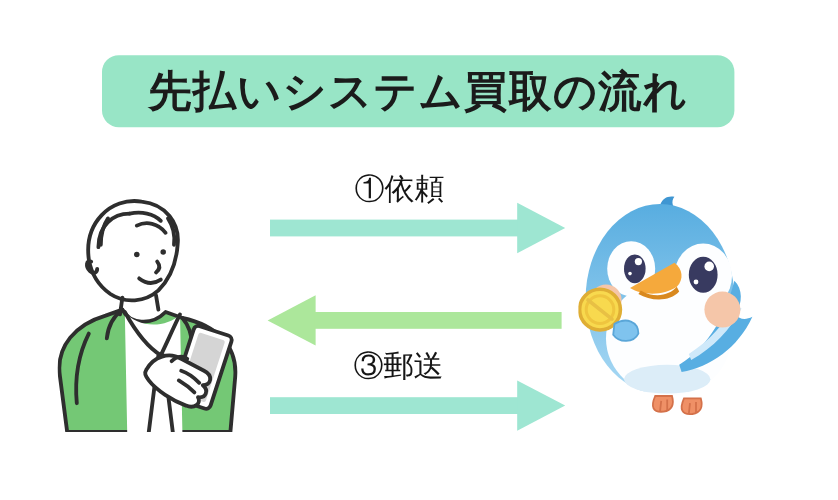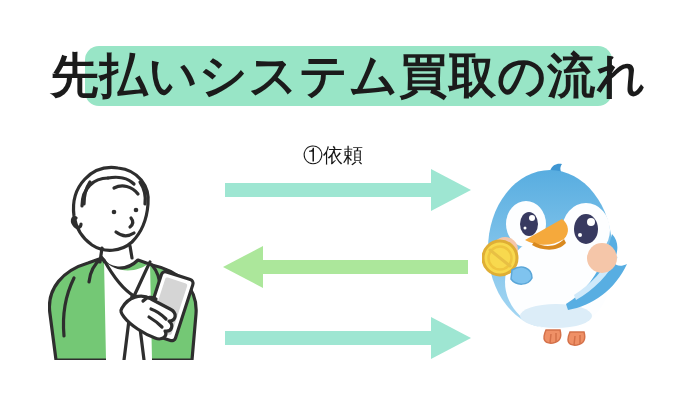--- a/index.html
+++ b/index.html
@@ -6,26 +6,26 @@
   .canvas {
     position:relative; width:698px; height:417px; background:#ffffff;
     overflow:hidden; font-family:"Liberation Sans", sans-serif; color:#1c1c1c;
   }
   .banner {
     position:absolute; left:85px; top:46px; width:527px; height:60px;
     background:#98e5c6; border-radius:14px;
     display:flex; align-items:center; justify-content:center;
   }
   .banner span {
-    font-size:48px; font-weight:600; letter-spacing:1px; color:#1b1b1b;
+    font-size:36px; font-weight:600; letter-spacing:1px; color:#1b1b1b;
     white-space:nowrap;
   }
   .step-label {
     position:absolute; transform:translateX(-50%);
-    font-size:20px; font-weight:500; line-height:1.15; color:#151515;
+    font-size:25px; font-weight:500; line-height:1.15; color:#151515;
     white-space:nowrap;
   }
   .arrow-shaft { position:absolute; height:14px; }
   .arrow-head { position:absolute; width:0; height:0;
     border-top:21px solid transparent; border-bottom:21px solid transparent; }
   .mint-bg   { background:#9ee6d2; }
   .green-bg  { background:#ace79b; }
   .head-right-mint  { border-left:40px solid #9ee6d2; }
   .head-left-green  { border-right:40px solid #ace79b; }
   .person-svg { position:absolute; left:48px; top:156px; width:170px; height:204px; }
@@ -141,18 +141,19 @@
   <div>
     <div class="arrow-shaft mint-bg" style="left:225px; top:183px; width:207px;"></div>
     <div class="arrow-head head-right-mint" style="left:431px; top:169px;"></div>
   </div>
 
   <div>
     <div class="arrow-head head-left-green" style="left:223px; top:246px;"></div>
     <div class="arrow-shaft green-bg" style="left:262px; top:260px; width:206px;"></div>
   </div>
 
+  <div class="step-label" style="left:332px; top:291px;">③郵送</div>
   <div>
     <div class="arrow-shaft mint-bg" style="left:225px; top:331px; width:207px;"></div>
     <div class="arrow-head head-right-mint" style="left:431px; top:317px;"></div>
   </div>
 
 </div>
 
 </body></html>

